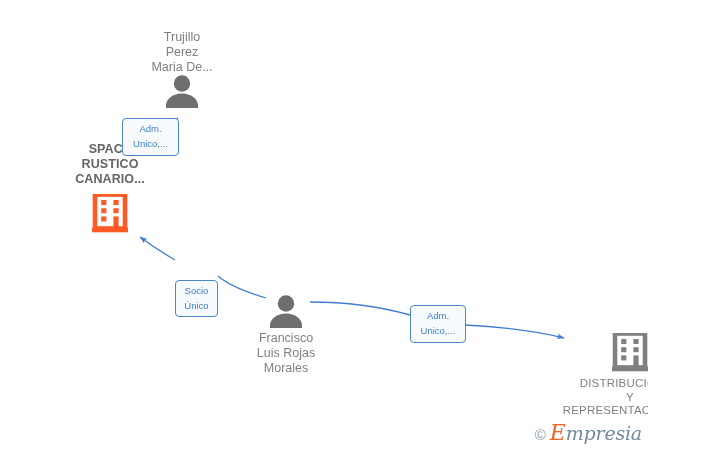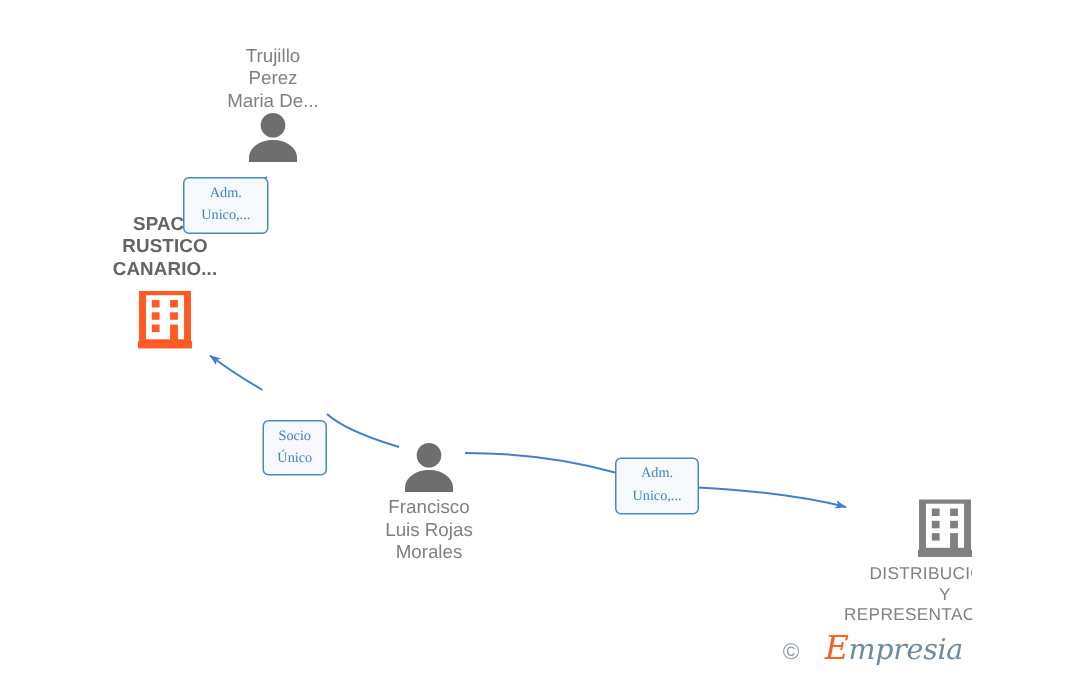--- a/index.html
+++ b/index.html
@@ -69,21 +69,20 @@
     color: #3f7fd0;
     font-size: 9.5px;
     line-height: 1.55;
     text-align: center;
     display: flex;
     flex-direction: column;
     align-items: center;
     justify-content: center;
     white-space: pre-line;
     z-index: 5;
-    font-family: Liberation Serif, serif;
   }
 
   
   #watermark {
     position: absolute;
     right: 6px;
     bottom: 6px;
     display: flex;
     align-items: baseline;
     gap: 4px;
@@ -94,21 +93,20 @@
     color: #8a9aa8;
     line-height: 1;
   }
   #watermark .brand {
     font-family: "DejaVu Serif", serif;
     font-style: italic;
     font-size: 19px;
     line-height: 1;
     color: #6e8a9c;
     letter-spacing: -.2px;
-    margin-left: 13px;
   }
   #watermark .brand .cap {
     color: #f26522;
     font-size: 22px;
   }
 </style>
 </head>
 <body>
 
 <div id="canvas">

